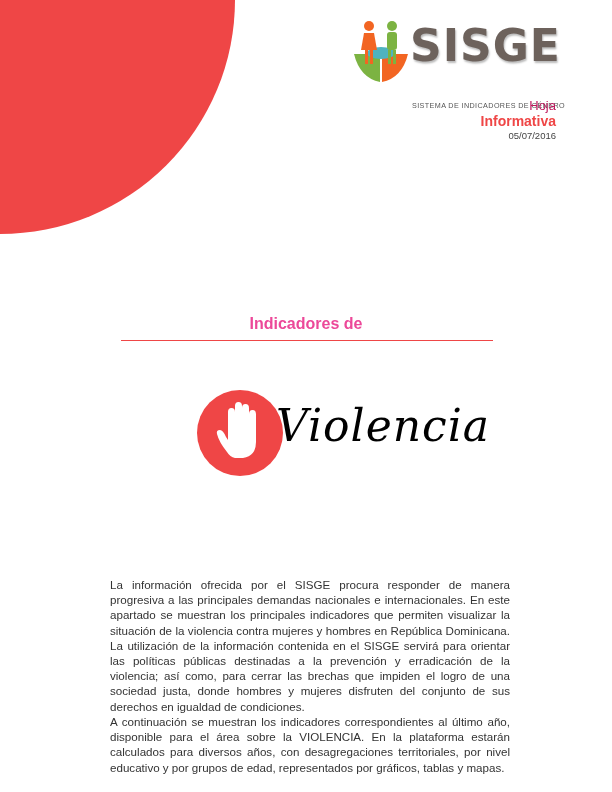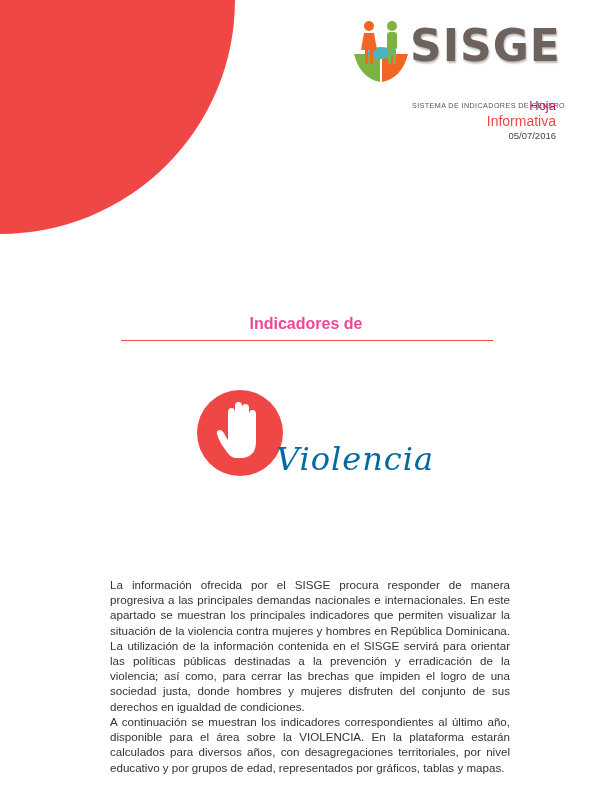--- a/index.html
+++ b/index.html
@@ -2,26 +2,26 @@
 <html><head>
 <meta charset="utf-8">
 <style>
   html, body { margin:0; padding:0; }
   body { width:612px; height:792px; background:#ffffff; position:relative; overflow:hidden; font-family:"Liberation Sans", sans-serif; }
   .corner { position:absolute; left:-235px; top:-234px; width:470px; height:468px; border-radius:50%; background:#ef4646; }
   .logo { position:absolute; left:352px; top:18px; width:230px; height:70px; }
   .logo-text { position:absolute; left:58px; top:6px; font-family:"DejaVu Sans", sans-serif; font-weight:bold; font-size:44px; color:#6d625c; letter-spacing:1px; text-shadow:1px 2px 2px #bbb; line-height:44px;text-align:center; }
   .logo-sub { position:absolute; left:60px; top:54px; font-size:7.2px; color:#555; letter-spacing:0.4px; white-space:nowrap;margin-top:29px; }
   .hoja { position:absolute; right:56px; top:98px; text-align:right; font-size:13px; color:#be185d; }
-  .informativa { position:absolute; right:56px; top:113px; text-align:right; font-size:14px; font-weight:normal; color:#ef4646; }
+  .informativa { position:absolute; right:56px; top:113px; text-align:right; font-size:14px; font-weight:bold; color:#ef4646; }
   .date { position:absolute; right:56px; top:130px; text-align:left; font-size:9.5px; color:#444; }
   .ind-title { position:absolute; left:0; width:612px; top:315px; text-align:center; font-size:16px; font-weight:bold; color:#ec4899; }
   .rule { position:absolute; left:121px; top:340px; width:372px; height:1px; background:#ef4646; }
   .hand-circle { position:absolute; left:197px; top:390px; width:86px; height:86px; border-radius:50%; background:#ef4646; }
-  .violencia { position:absolute; left:276px; top:400px; font-family:"DejaVu Serif", serif; font-style:italic; font-size:32px; color:#0369a1; letter-spacing:1px;margin-top:40px; }
+  .violencia { position:absolute; left:276px; top:400px; font-family:"DejaVu Serif", serif; font-style:italic; font-size:44px; color:#000000; letter-spacing:1px; }
   .body-text { position:absolute; left:110px; width:400px; font-size:11.6px; line-height:15.2px; color:#333; text-align:justify;margin-top:28px; }
   .p1 { top:549px; }
   .p2 { top:686px; }
 </style>
 </head>
 <body>
 
 <div class="corner"></div>
 
 <div class="logo">

